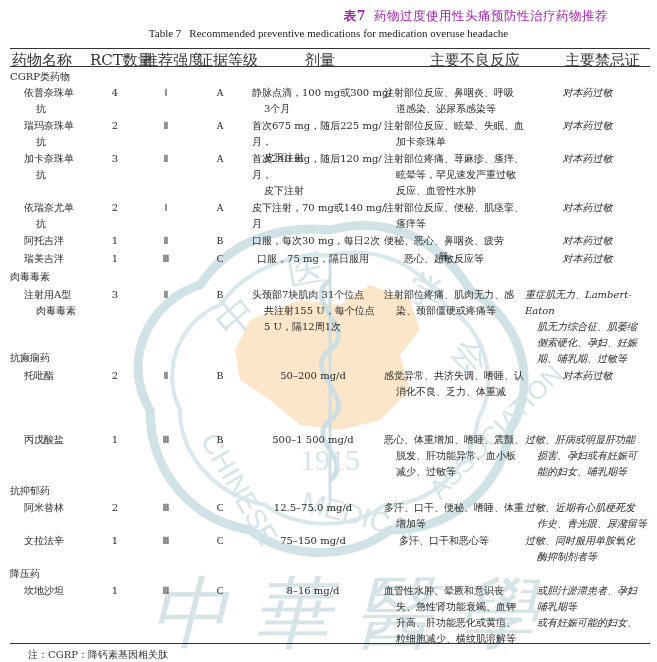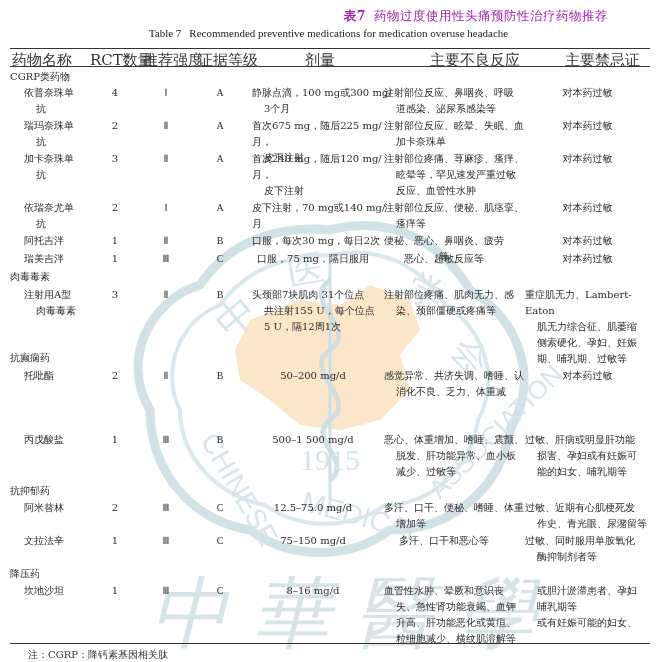--- a/index.html
+++ b/index.html
@@ -29,21 +29,21 @@
 
   .row { position: absolute; left: 0; width: 657px; font-size: 10px; line-height: 16px; }
   .cell { position: absolute; top: 0; }
   .c-name { left: 24px; width: 70px; }
   .c-name.group { left: 10px; width: 120px; }
   .c-rct { left: 108px; width: 14px; text-align: center; }
   .c-grade { left: 156px; width: 20px; text-align: center; font-family: "Liberation Serif", serif; }
   .c-ev { left: 210px; width: 20px; text-align: center; font-family: "Liberation Serif", serif; }
   .c-dose { left: 252px; width: 142px; }
   .c-ae { left: 384px; width: 140px; }
-  .c-ci { left: 525px; width: 125px; }
+  .c-ci { left: 525px; width: 125px; font-style: italic; }
   .centered { text-align: center; }
   .ml { display: block; }
   .ind { padding-left: 12px; }
   .note {
     position: absolute; top: 648px; left: 28px; font-size: 10px; color: #333; text-align: right;
   }
 </style>
 </head>
 <body>
 

